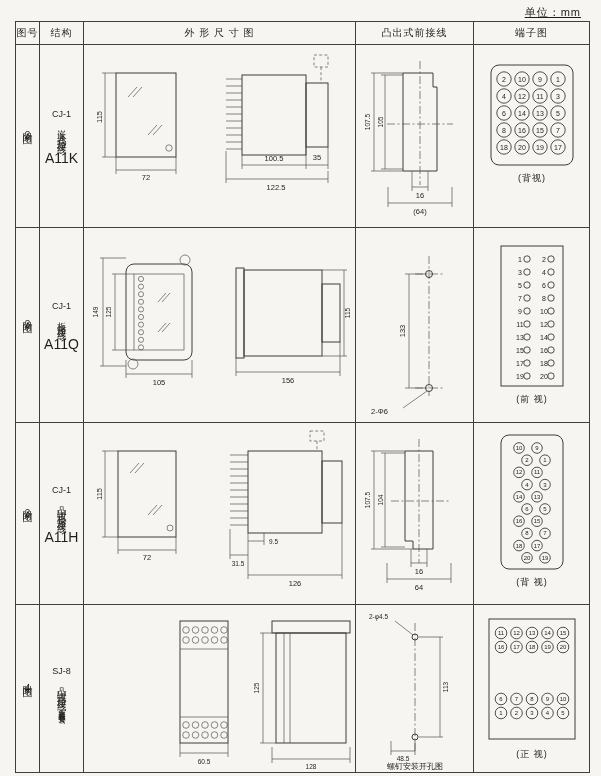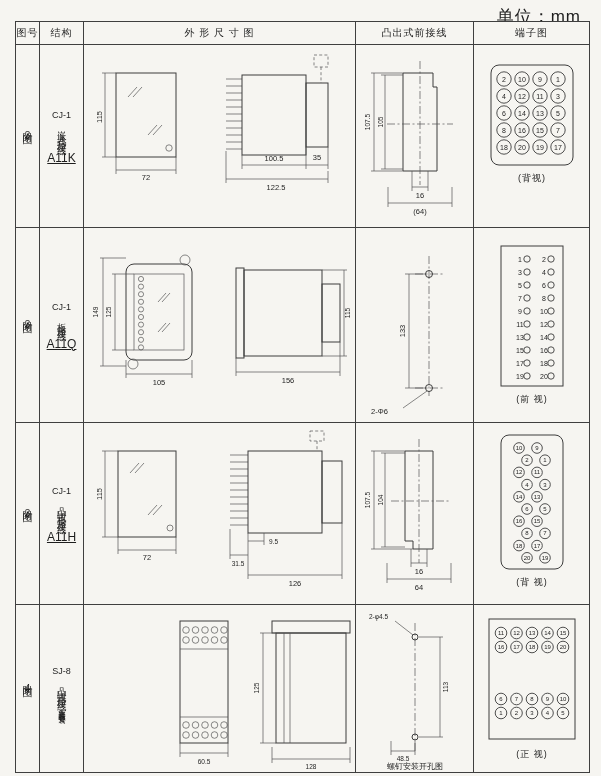--- a/index.html
+++ b/index.html
@@ -1,29 +1,29 @@
 <!DOCTYPE html>
 <html><head>
 <meta charset="utf-8">
 <style>
   html,body{margin:0;padding:0;}
   body{
     width:601px;height:776px;position:relative;overflow:hidden;
     background:#f6f5f1;color:#1e1e1e;
     font-family:"Liberation Sans","DejaVu Sans",sans-serif;
   }
-  .unit-label{position:absolute;top:5px;right:20px;font-size:17px;letter-spacing:1px;}
+  .unit-label{position:absolute;top:5px;right:20px;font-size:11px;letter-spacing:1px;text-decoration:underline;}
   table.spec{position:absolute;top:21px;left:15px;border-collapse:collapse;table-layout:fixed;}
   .spec th,.spec td{border:1px solid #3f3f3f;padding:0;text-align:center;vertical-align:middle;background:#f6f5f1;}
   .spec th{font-size:10px;font-weight:normal;height:22px;letter-spacing:1px;}
   .vtext{writing-mode:vertical-lr;text-orientation:upright;display:inline-block;font-size:10px;letter-spacing:3px;line-height:1.1;}
   .struct-cell{font-size:9px;}
   .struct-cell .model{font-size:9px;margin:2px 0 3px;}
   .struct-cell .vdesc{writing-mode:vertical-lr;text-orientation:upright;display:inline-block;font-size:9.5px;letter-spacing:3px;line-height:1.1;}
-  .struct-cell .code{font-size:12px;margin-top:8px;text-decoration:underline;}
+  .struct-cell .code{font-size:14px;margin-top:8px;}
   .struct-cell .vnote{writing-mode:vertical-rl;text-orientation:upright;display:inline-block;font-size:7px;max-height:70px;margin-top:4px;letter-spacing:1px;line-height:1.4;}
   svg{display:block;margin:0 auto;}
   .ln{fill:none;stroke:#3d3d3d;stroke-width:1;}
   .thin{fill:none;stroke:#555;stroke-width:0.7;}
   .dash{stroke-dasharray:8 2.5 2 2.5;}
   .dot{stroke-dasharray:3 2.2;}
   .dim{font-size:7.5px;fill:#1e1e1e;}
   .dim.small{font-size:6.5px;}
   .cap{font-size:9px;fill:#1e1e1e;letter-spacing:1px;}
   .tcirc{fill:none;stroke:#3d3d3d;stroke-width:0.9;}

